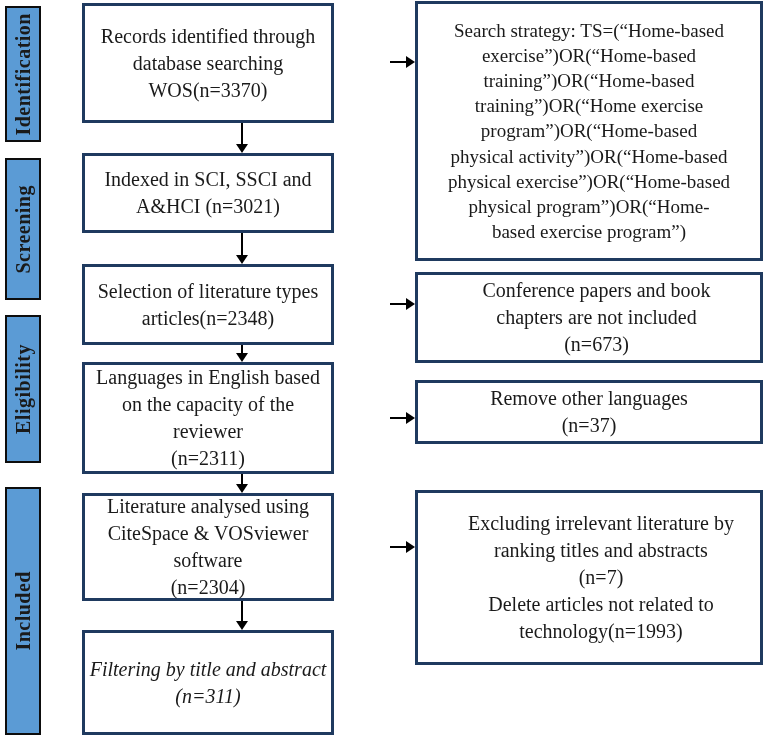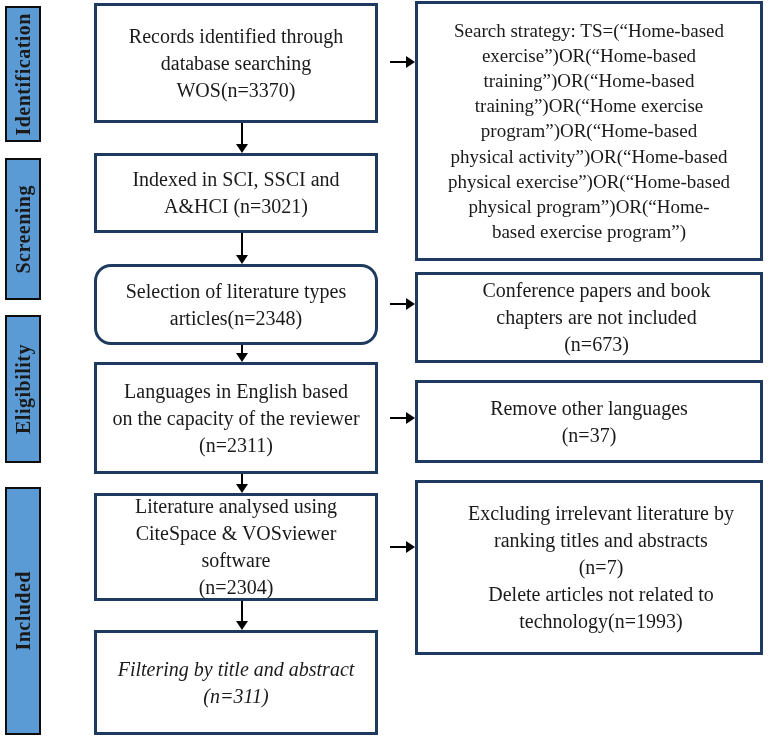--- a/index.html
+++ b/index.html
@@ -50,33 +50,33 @@
     position: absolute;
     background: #ffffff;
     border: 3px solid var(--box-border);
     display: flex;
     align-items: center;
     justify-content: center;
     text-align: center;
     padding: 2px 4px;
     line-height: 1.35;
   }
-  .main-box { left: 94px; width: 284px; font-size: 20px; }
+  .main-box { left: 82px; width: 252px; font-size: 20px; }
   #m1 { top: 3px;   height: 120px; }
   #m2 { top: 153px; height: 80px; text-align: center;  }
-  #m3 { top: 264px; height: 81px; border-radius: 17px;  }
+  #m3 { top: 264px; height: 81px;  }
   #m4 { top: 362px; height: 112px; font-family: Liberation Serif, serif; }
   #m5 { top: 493px; height: 108px; }
   #m6 { top: 630px; height: 105px; font-style: italic; }
 
   .side-box { left: 415px; width: 348px; font-size: 20px; }
   #s1 { top: 1px;   height: 260px; font-size: 19px; line-height: 1.32; }
   #s2 { top: 272px; height: 91px; padding-left: 19px;  }
-  #s3 { top: 380px; height: 83px;  }
-  #s4 { top: 480px; height: 175px; padding-left: 28px; }
+  #s3 { top: 380px; height: 64px;  }
+  #s4 { top: 490px; height: 175px; padding-left: 28px; }
 
   
   .arrow-down { position: absolute; left: 236px; width: 12px; }
   .arrow-down .shaft {
     position: absolute; left: 5px; top: 0; bottom: 7px; width: 2px;
     background: var(--arrow);
   }
   .arrow-down .head {
     position: absolute; bottom: 0; left: 0; width: 0; height: 0;
     border-left: 6px solid transparent;

